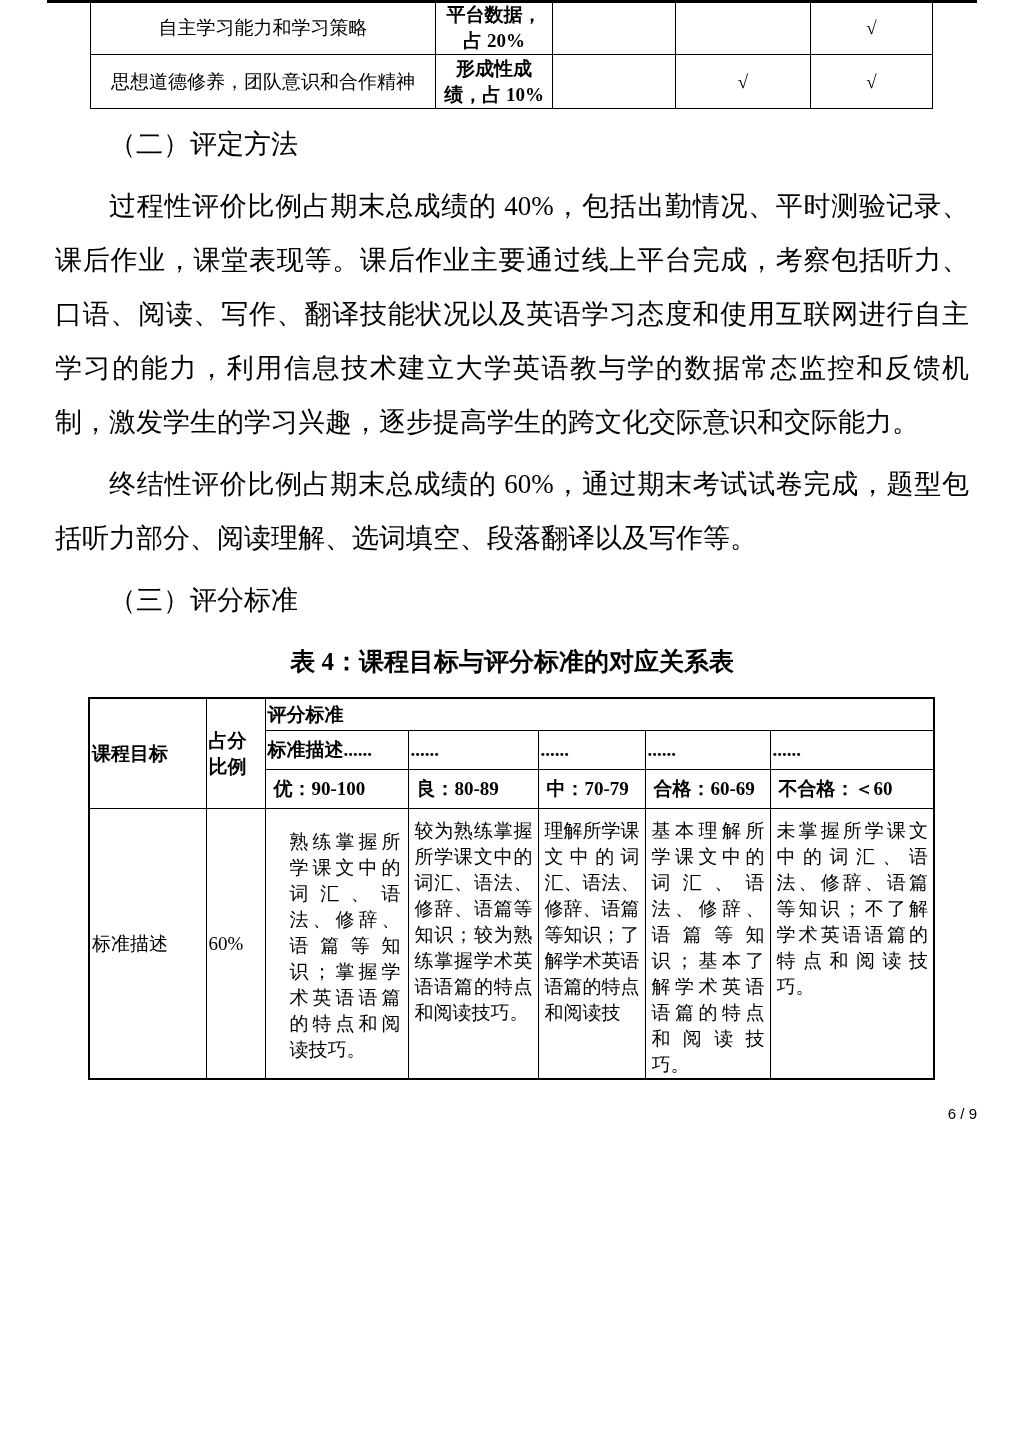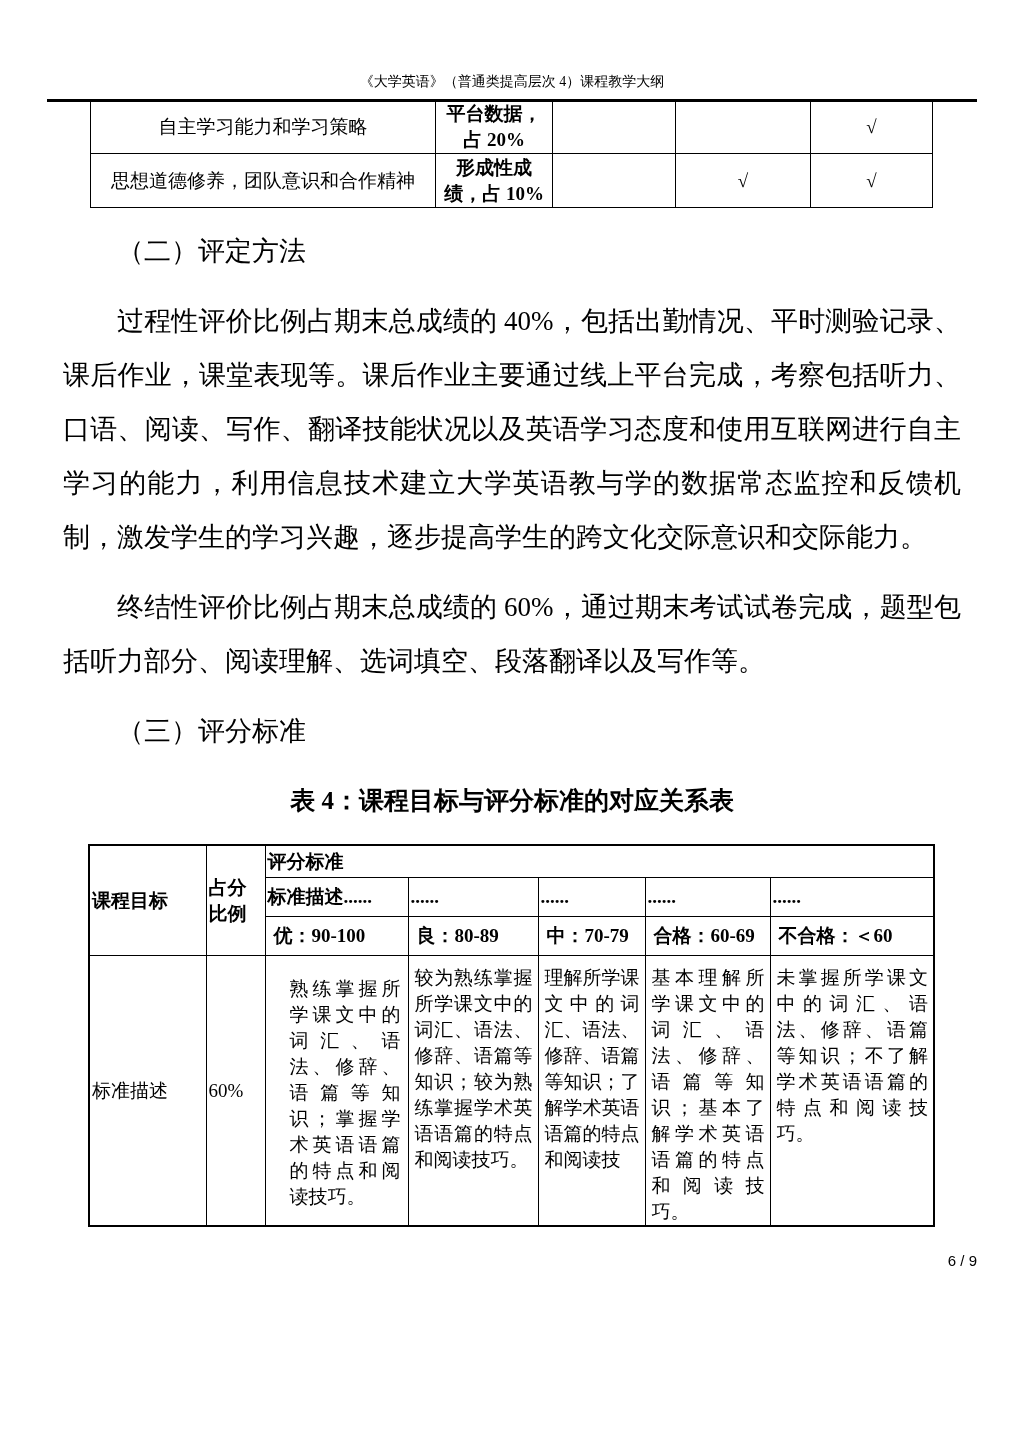--- a/index.html
+++ b/index.html
@@ -47,21 +47,21 @@
   .top-table tr.row2 td { border-top: 1px solid #6a6a6a; }
   .top-table .method-cell {
     font-weight: bold;
     white-space: pre-line;
     line-height: 26px;
     font-family: Liberation Serif, serif;
   }
 
   
   .flow { font-size: 27px; line-height: 54px; }
-  .flow p { margin: 16px; }
+  .flow p { margin: 8px; }
   .heading { text-indent: 54px; }
   .para { text-indent: 54px; text-align: justify; }
   .table-title {
     text-align: center;
     font-weight: bold;
     font-size: 25px;
     line-height: 54px;
   }
 
   
@@ -103,21 +103,20 @@
     font-size: 15px;
     line-height: 20px;
   }
 </style>
 </head>
 <body>
 
 <div class="page">
   <div class="content">
 
-    <div class="doc-header">《大学英语》（普通类提高层次 4）课程教学大纲</div>
     <div class="header-rule"></div>
 
     <table class="top-table">
       <colgroup>
         <col style="width:345px">
           <col style="width:117px">
           <col style="width:123px">
         <col style="width:135px">
           <col style="width:122px">
       </colgroup>

